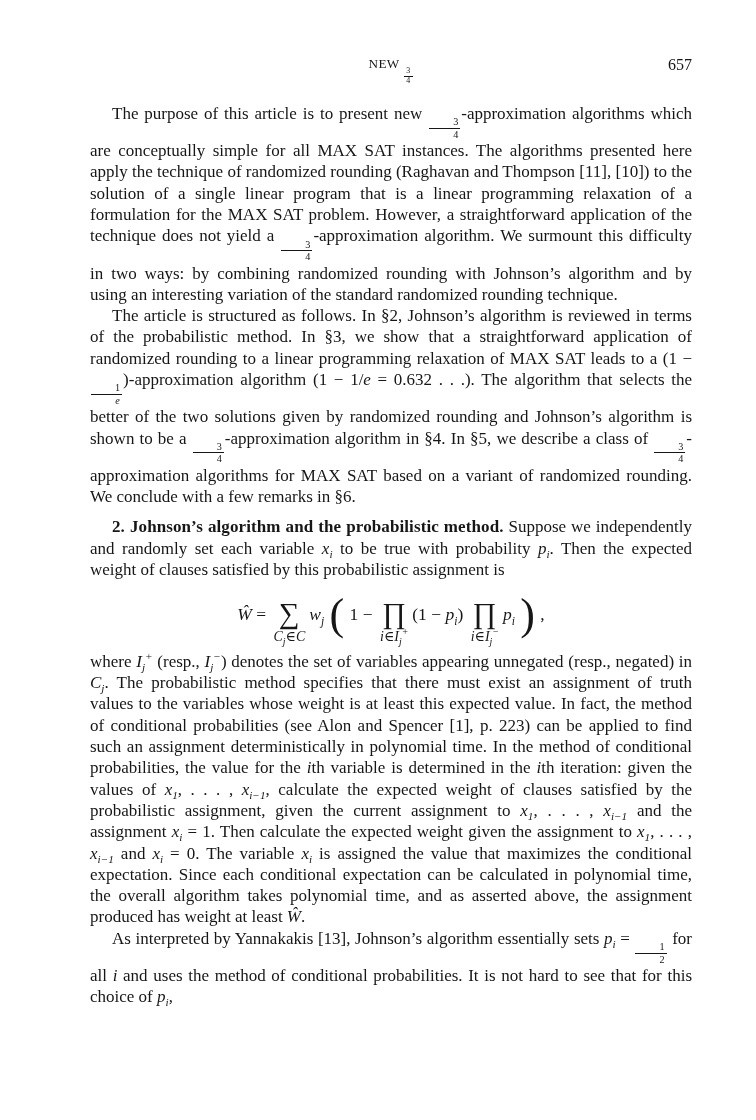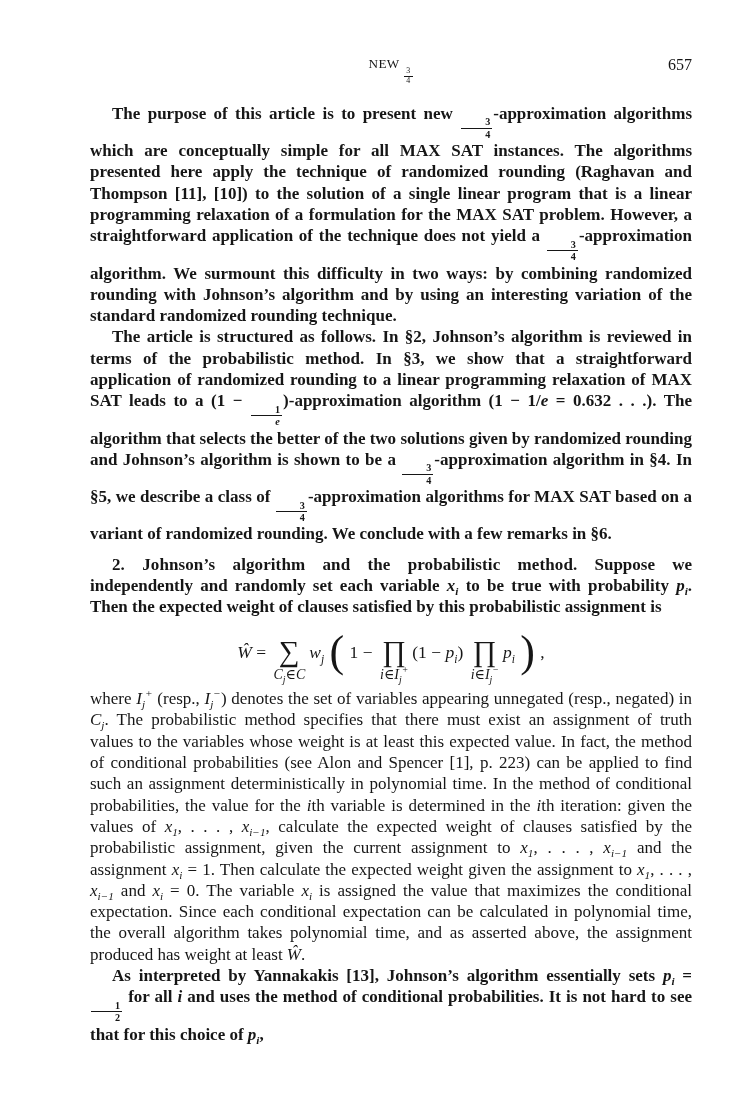--- a/index.html
+++ b/index.html
@@ -24,21 +24,21 @@
   .pagenum {
     position: absolute; right: 0; top: 0;
     font-size: 16px; letter-spacing: 0;
   }
   
   .para {
     font-size: 17px;
     line-height: 21.3px;
     text-align: justify;
   }
-  .indent { text-indent: 22px; font-weight: bold; }
+  .indent { text-indent: 22px; }
   .gap { margin-top: 9px; }
   .para b { letter-spacing: 0.1px; margin-top: 28px; }
   i.mv { font-style: italic; }
   sub.ms, sup.msp { font-size: 0.66em; font-style: italic; line-height: 0; }
   
   .frac {
     display: inline-flex; flex-direction: column; align-items: center;
     vertical-align: -0.38em; line-height: 1; margin: 0 1px;
   }
   .fr-n, .fr-d { font-size: 0.6em; line-height: 1.12; padding: 0 2px; text-align: center; }

